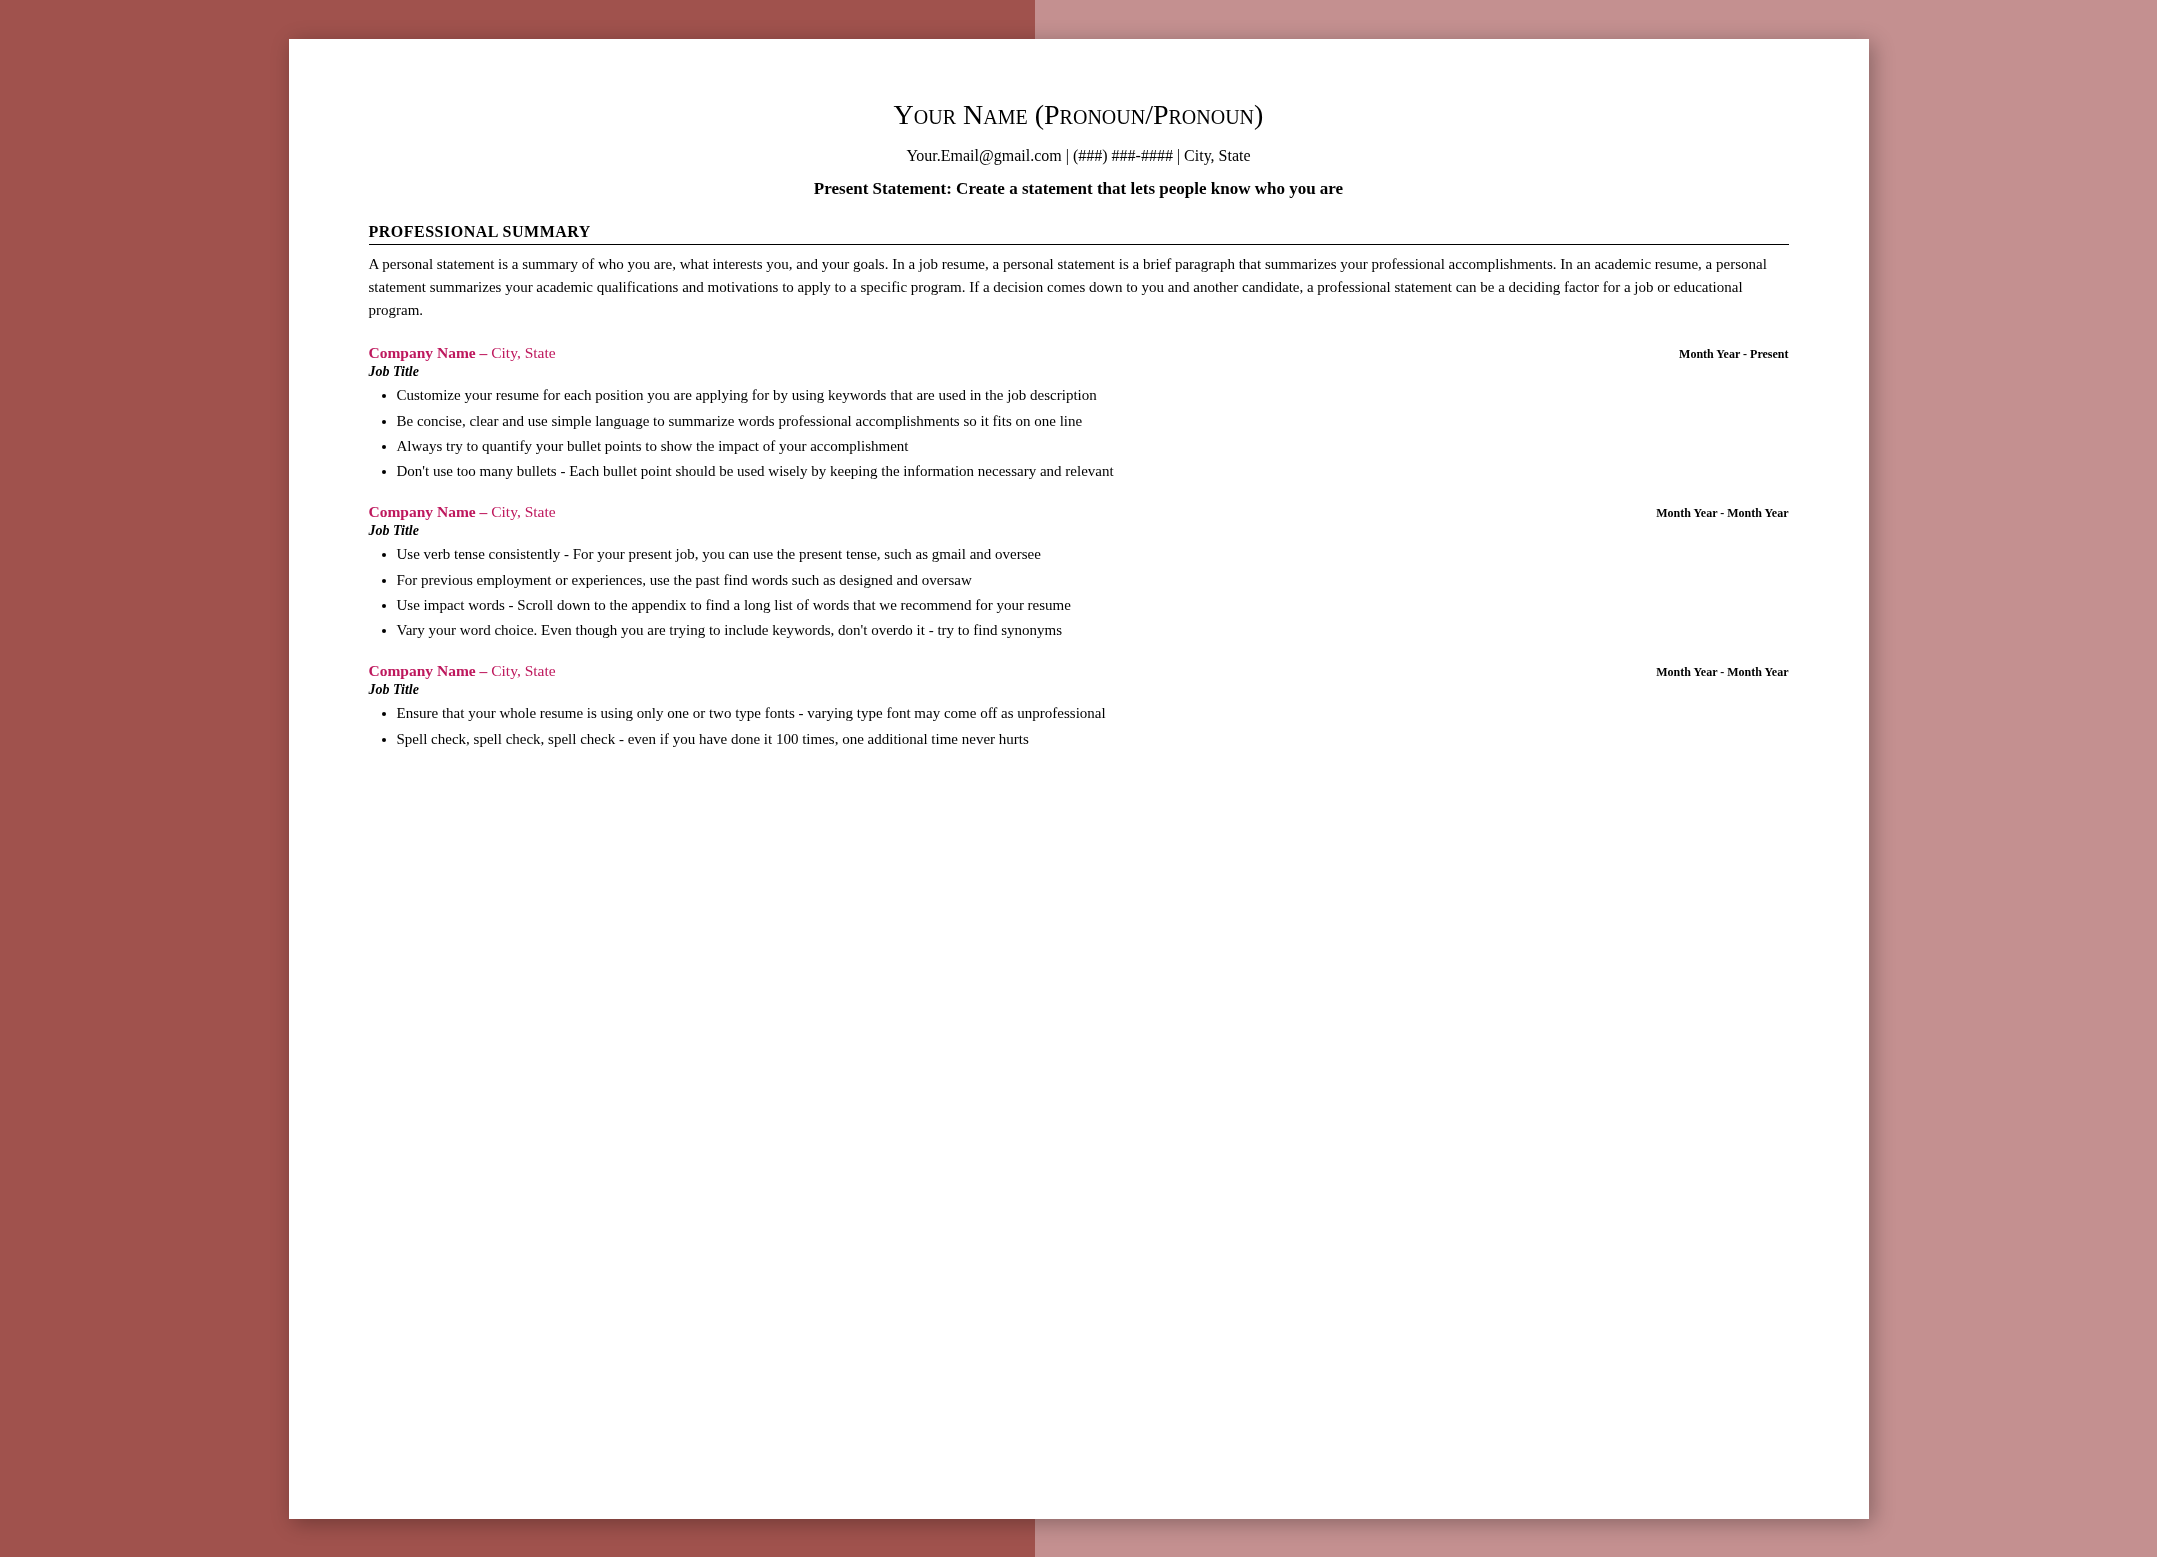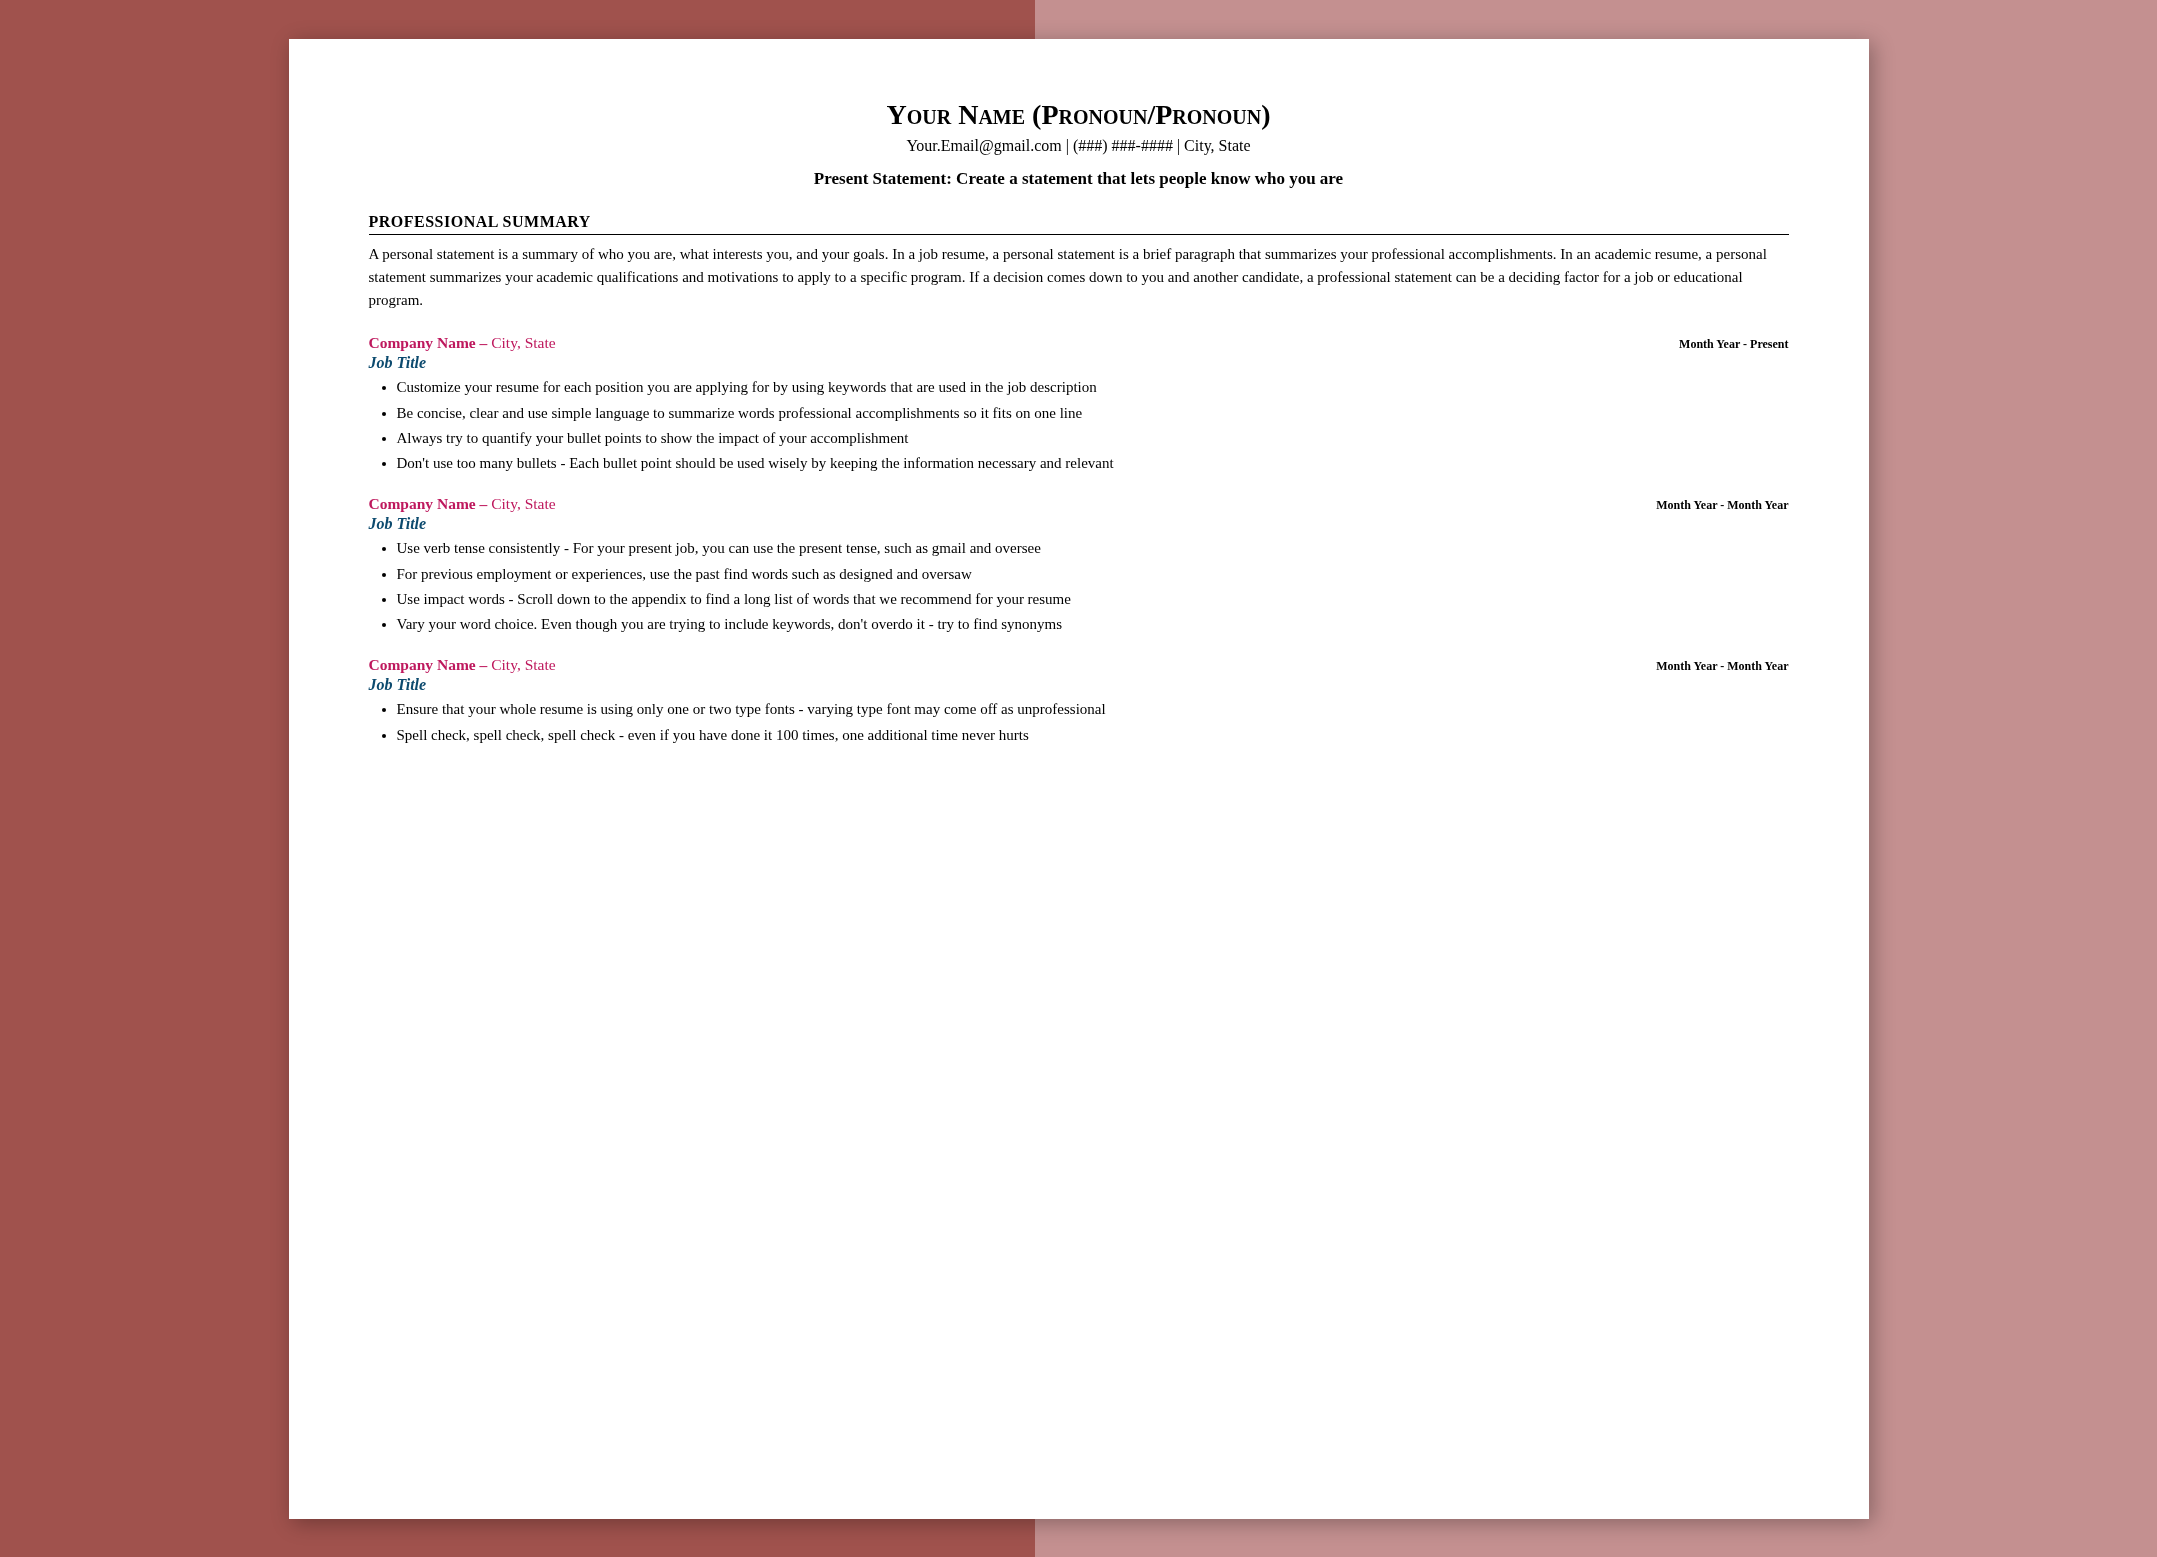--- a/index.html
+++ b/index.html
@@ -38,25 +38,25 @@
       z-index: 1;
     }
 
     .header {
       text-align: center;
       margin-bottom: 24px;
     }
 
     .header-name {
       font-size: 28px;
-      font-weight: bold;
+      font-weight: normal;
       font-variant: small-caps;
       color: #000;
       display: block;
-      margin-bottom: 6px;
+      margin-bottom: 16px;
     }
 
     .header-contact {
       font-size: 16px;
       color: #000;
       margin-bottom: 14px;
     }
 
     .header-purpose {
       font-size: 17px;
@@ -102,24 +102,24 @@
       color: #be185d;
     }
 
     .job-dates {
       font-size: 12px;
       font-weight: bold;
       color: #000;
     }
 
     .job-title {
-      font-size: 16px;
+      font-size: 14px;
       font-style: italic;
       font-weight: bold;
-      color: #0c4a6e;
+      color: #000000;
       margin-bottom: 4px;
       font-family: Liberation Serif, serif;
     }
 
     .bullet-list {
       list-style: disc;
       padding-left: 28px;
       font-size: 15px;
       color: #000;
       line-height: 1.55;

